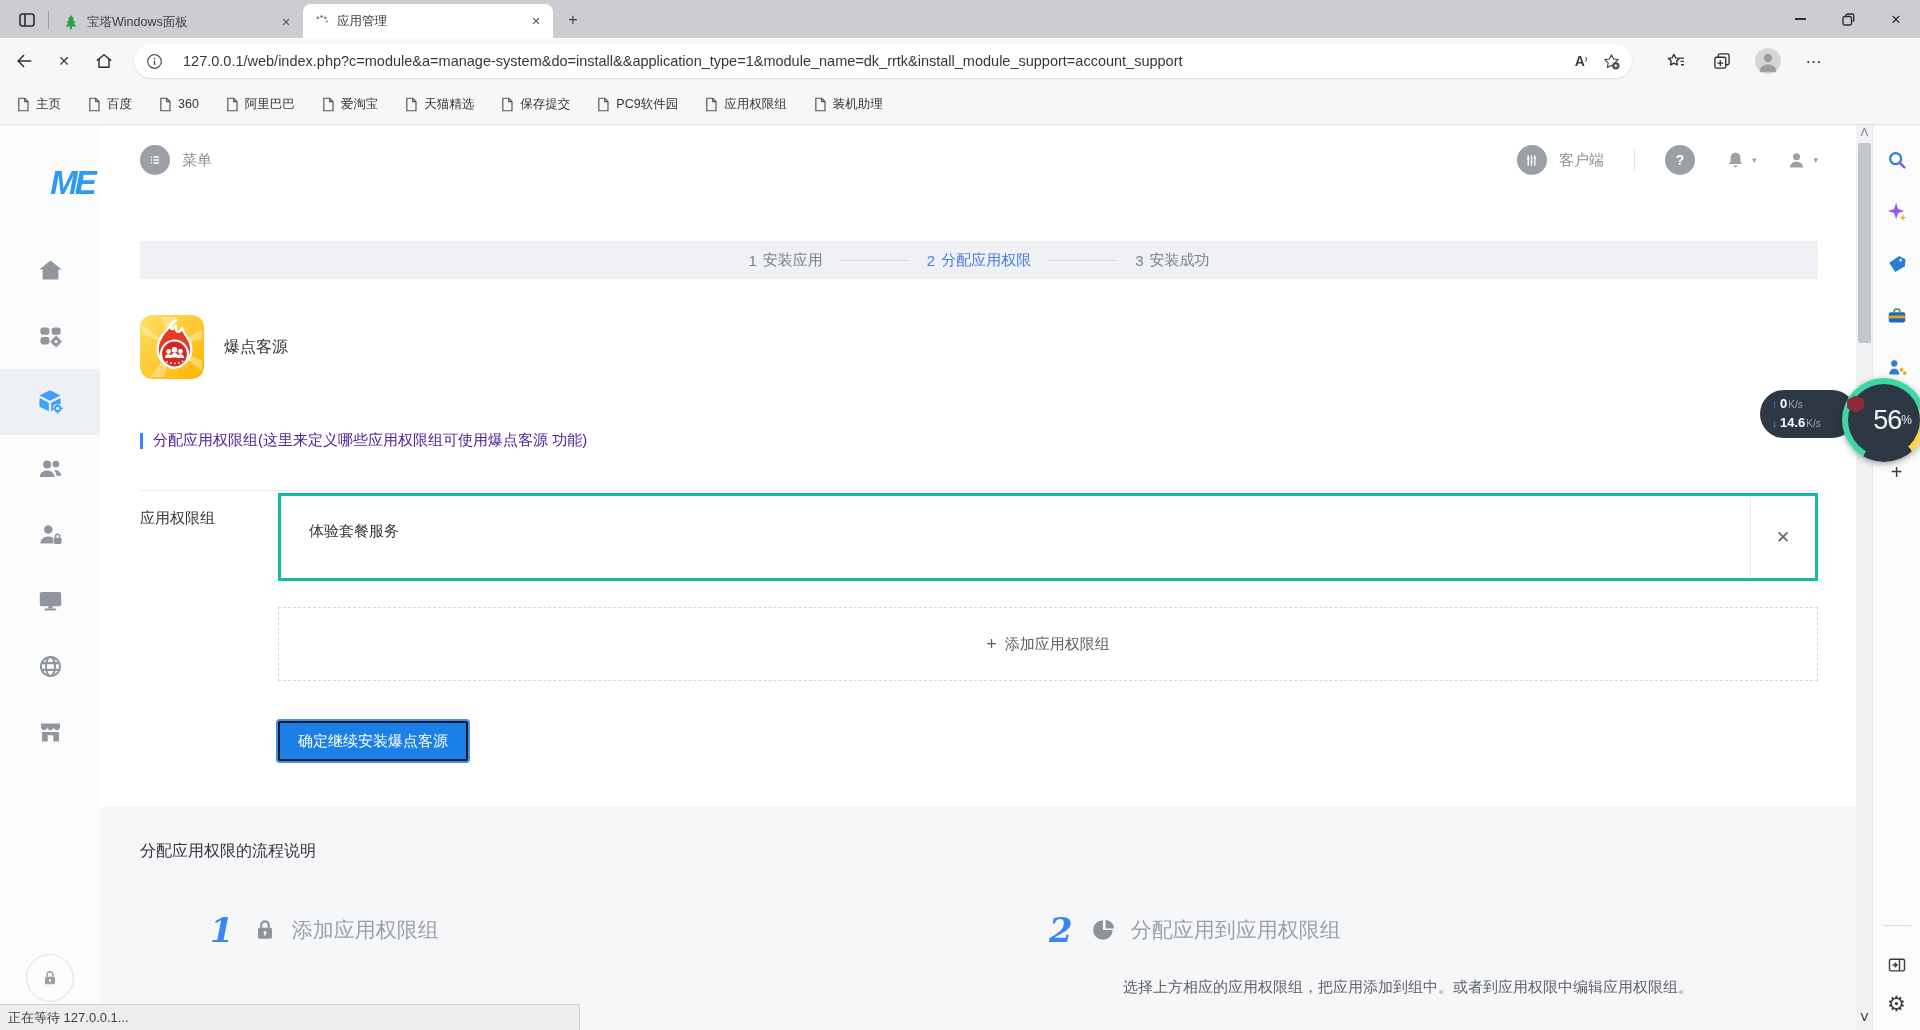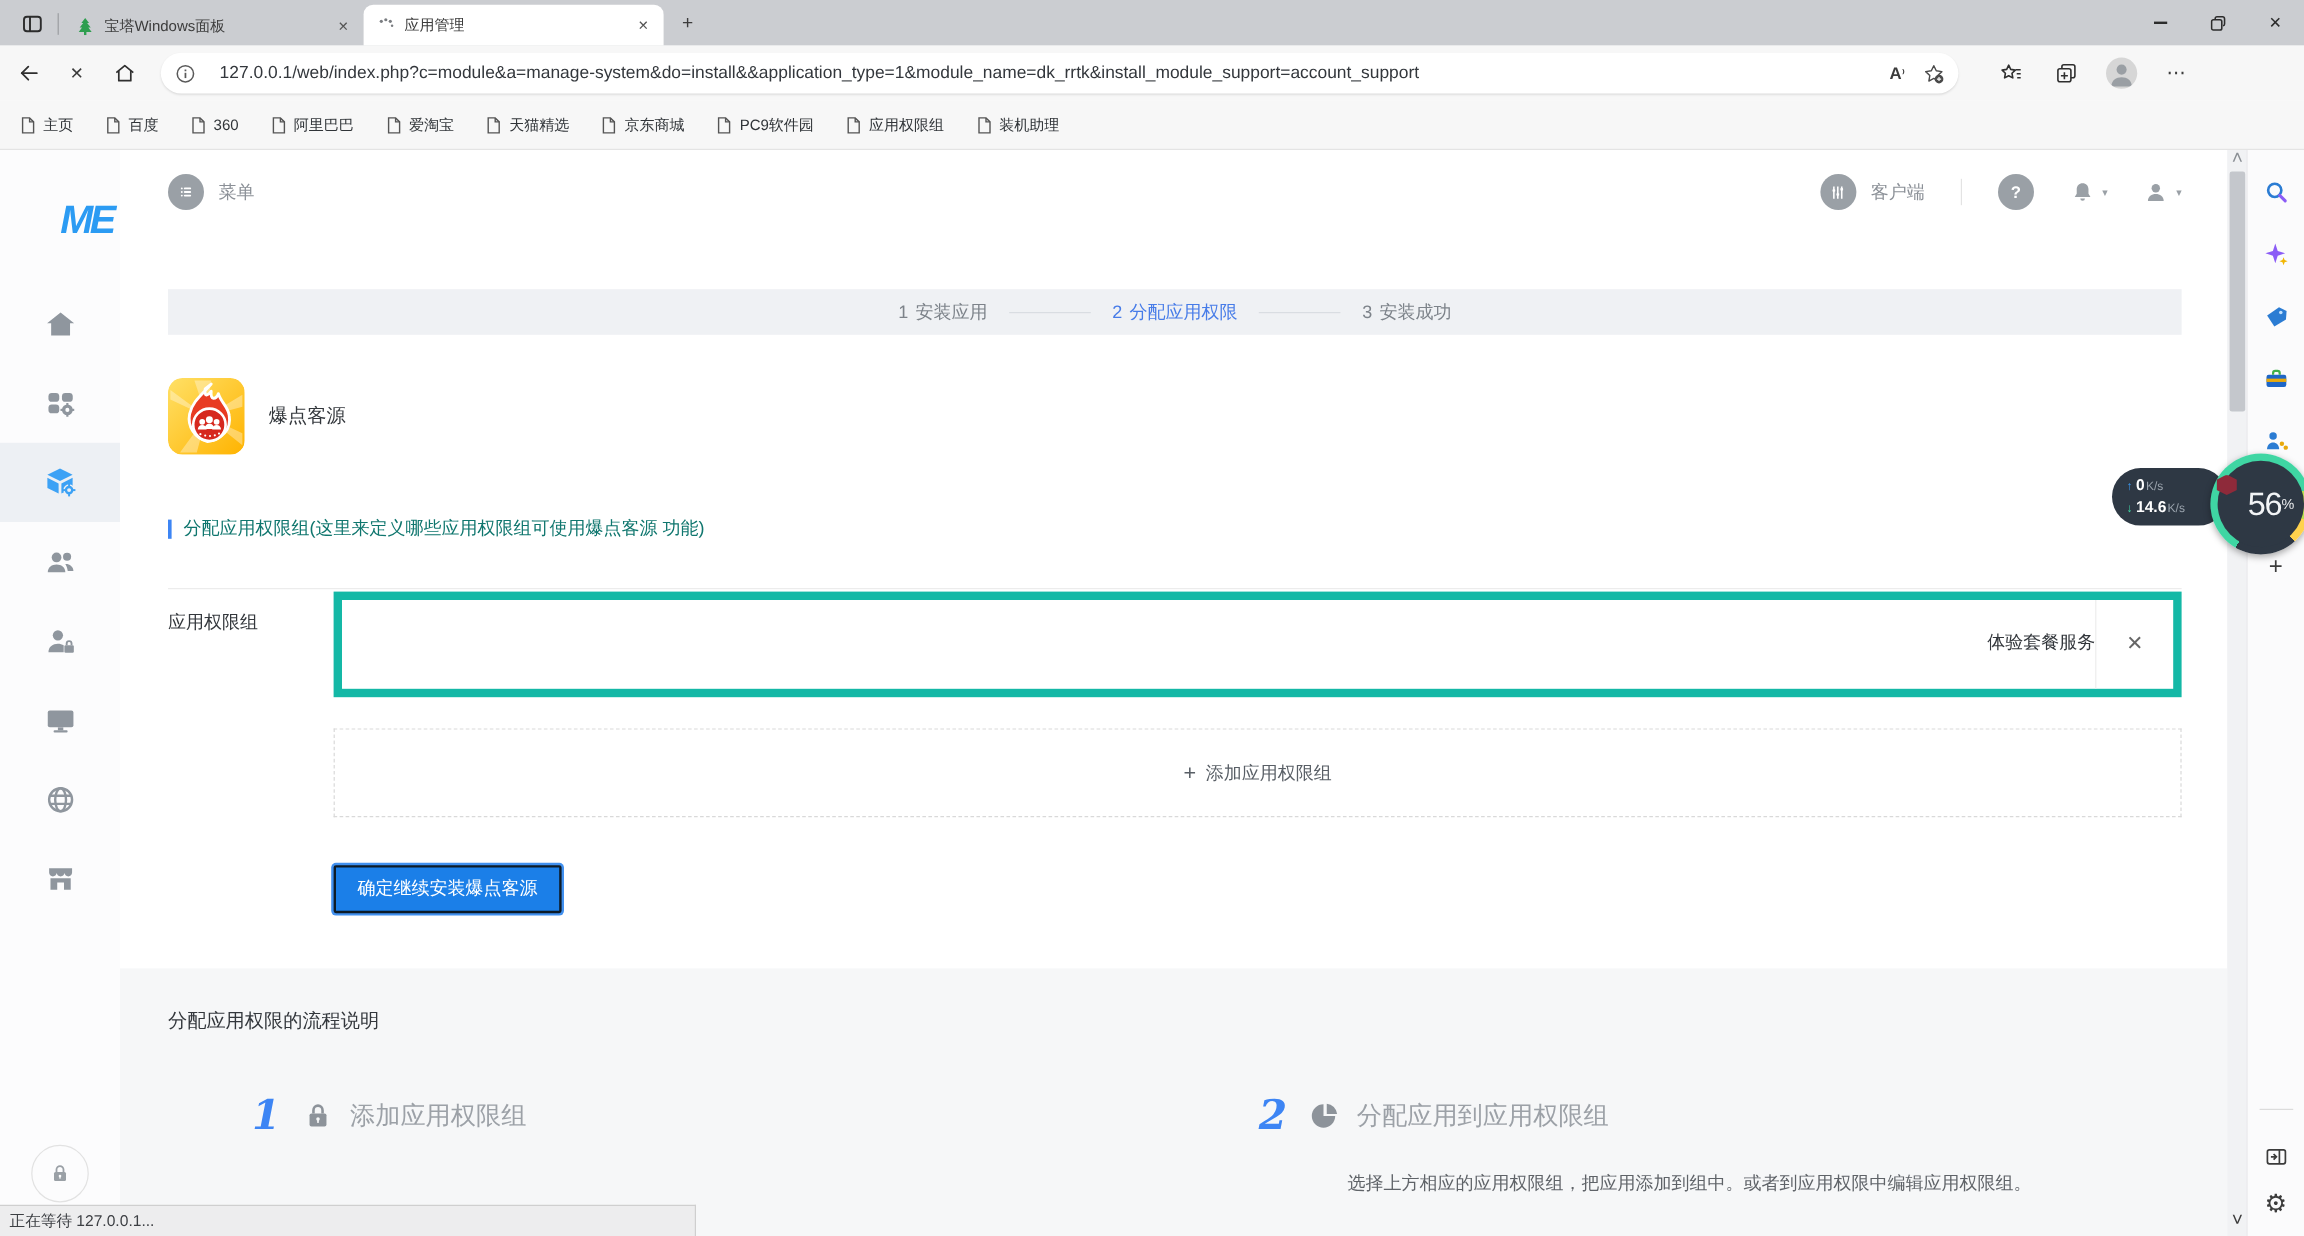--- a/index.html
+++ b/index.html
@@ -71,28 +71,28 @@
   .step-line{width:68px;height:1px;background:#d9dde2;margin:0 18px;}
 
   
   .module-row{margin:36px 0 0 40px;display:flex;align-items:center;}
   .module-icon{width:64px;height:64px;border-radius:12px;overflow:hidden;}
   .module-name{margin-left:20px;font-size:16px;color:#33373c;}
 
   
   .caption{margin:52px 0 0 40px;display:flex;align-items:center;}
   .caption-bar{width:3px;height:16px;background:#3d85f4;margin-right:10px;}
-  .caption-text{font-size:15px;color:#0f766e;}
+  .caption-text{font-size:15px;color:#4c1d95;}
 
   .hr{margin:40px 38px 0 40px;height:1px;background:#ececec;}
 
   
   .form-row{margin:2px 38px 0 40px;display:flex;}
   .form-label{width:138px;padding-top:16px;font-size:15px;color:#33373c;box-sizing:border-box;}
-  .group-box{flex:1;height:88px;border:7px solid #14b8a6;background:#fff;display:flex;box-sizing:border-box;text-align:right;}
+  .group-box{flex:1;height:88px;border:3px solid #14b8a6;background:#fff;display:flex;box-sizing:border-box;}
   .group-box .group-name{flex:1;padding:26px 0 0 28px;font-size:15px;color:#33373c;}
   .group-remove{width:64px;border-left:1px solid #ededed;display:flex;align-items:center;justify-content:center;color:#666;font-size:17px;}
 
   .add-box{margin:26px 38px 0 178px;height:72px;border:1px dashed #d9d9d9;display:flex;align-items:center;justify-content:center;color:#595f66;font-size:15px;}
   .add-box .plus{font-size:18px;margin-right:8px;color:#595f66;}
 
   .submit-btn{margin:40px 0 0 178px;display:inline-block;height:36px;line-height:36px;padding:0 18px;background:#1b7fe8;color:#fff;font-size:15px;border:2px solid #0d1b27;box-shadow:0 0 0 2px #4190ef;border-radius:2px;cursor:pointer;}
 
   
   .guide{margin-top:46px;background:#f6f7f8;padding:34px 38px 60px 40px;min-height:400px;}
@@ -311,21 +311,21 @@
         </span>
         <span>天猫精选</span>
       </span>
     <span class="bm-item">
         <span class="ico">
           <svg width="14" height="15" viewBox="0 0 16 18" fill="none" stroke="#555" stroke-width="1.4">
             <path d="M3 1.5 h7 l4 4 V16.5 h-11 Z"></path>
             <path d="M10 1.5 V5.5 h4"></path>
           </svg>
         </span>
-        <span>京东商城</span>
+        <span>保存提交</span>
       </span>
     <span class="bm-item">
         <span class="ico">
           <svg width="14" height="15" viewBox="0 0 16 18" fill="none" stroke="#555" stroke-width="1.4">
             <path d="M3 1.5 h7 l4 4 V16.5 h-11 Z"></path>
             <path d="M10 1.5 V5.5 h4"></path>
           </svg>
         </span>
         <span>PC9软件园</span>
       </span>

